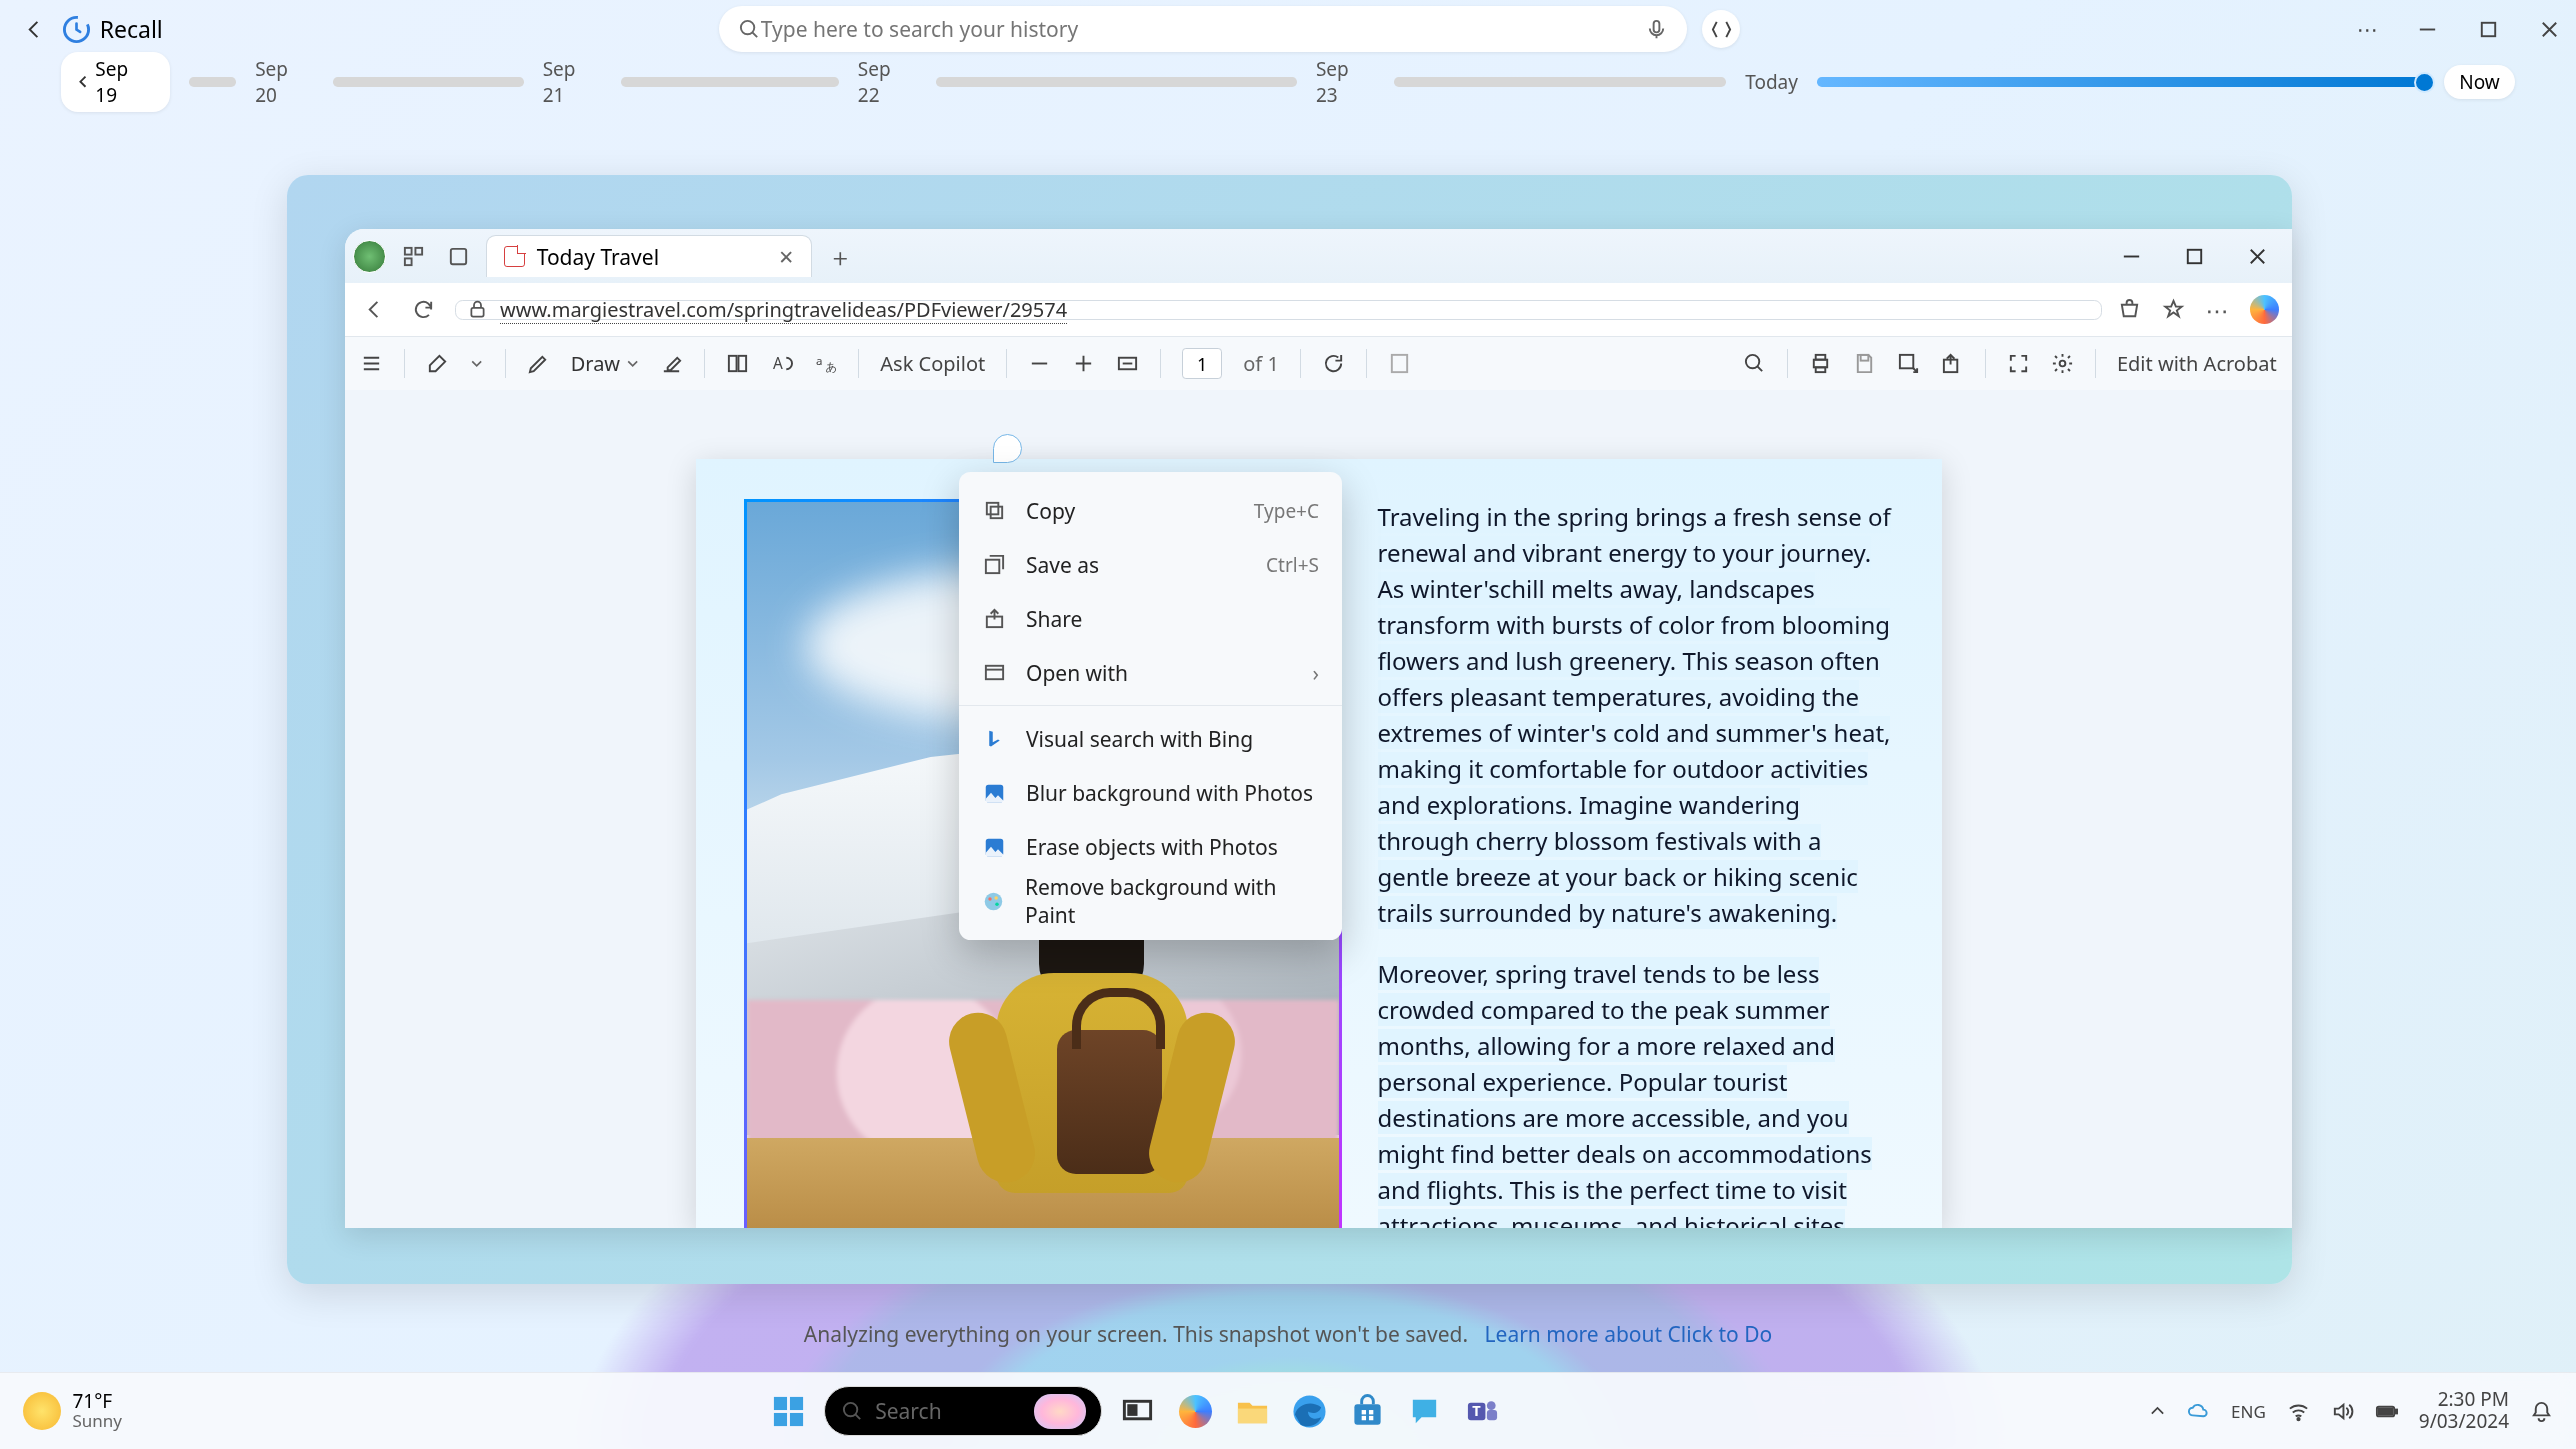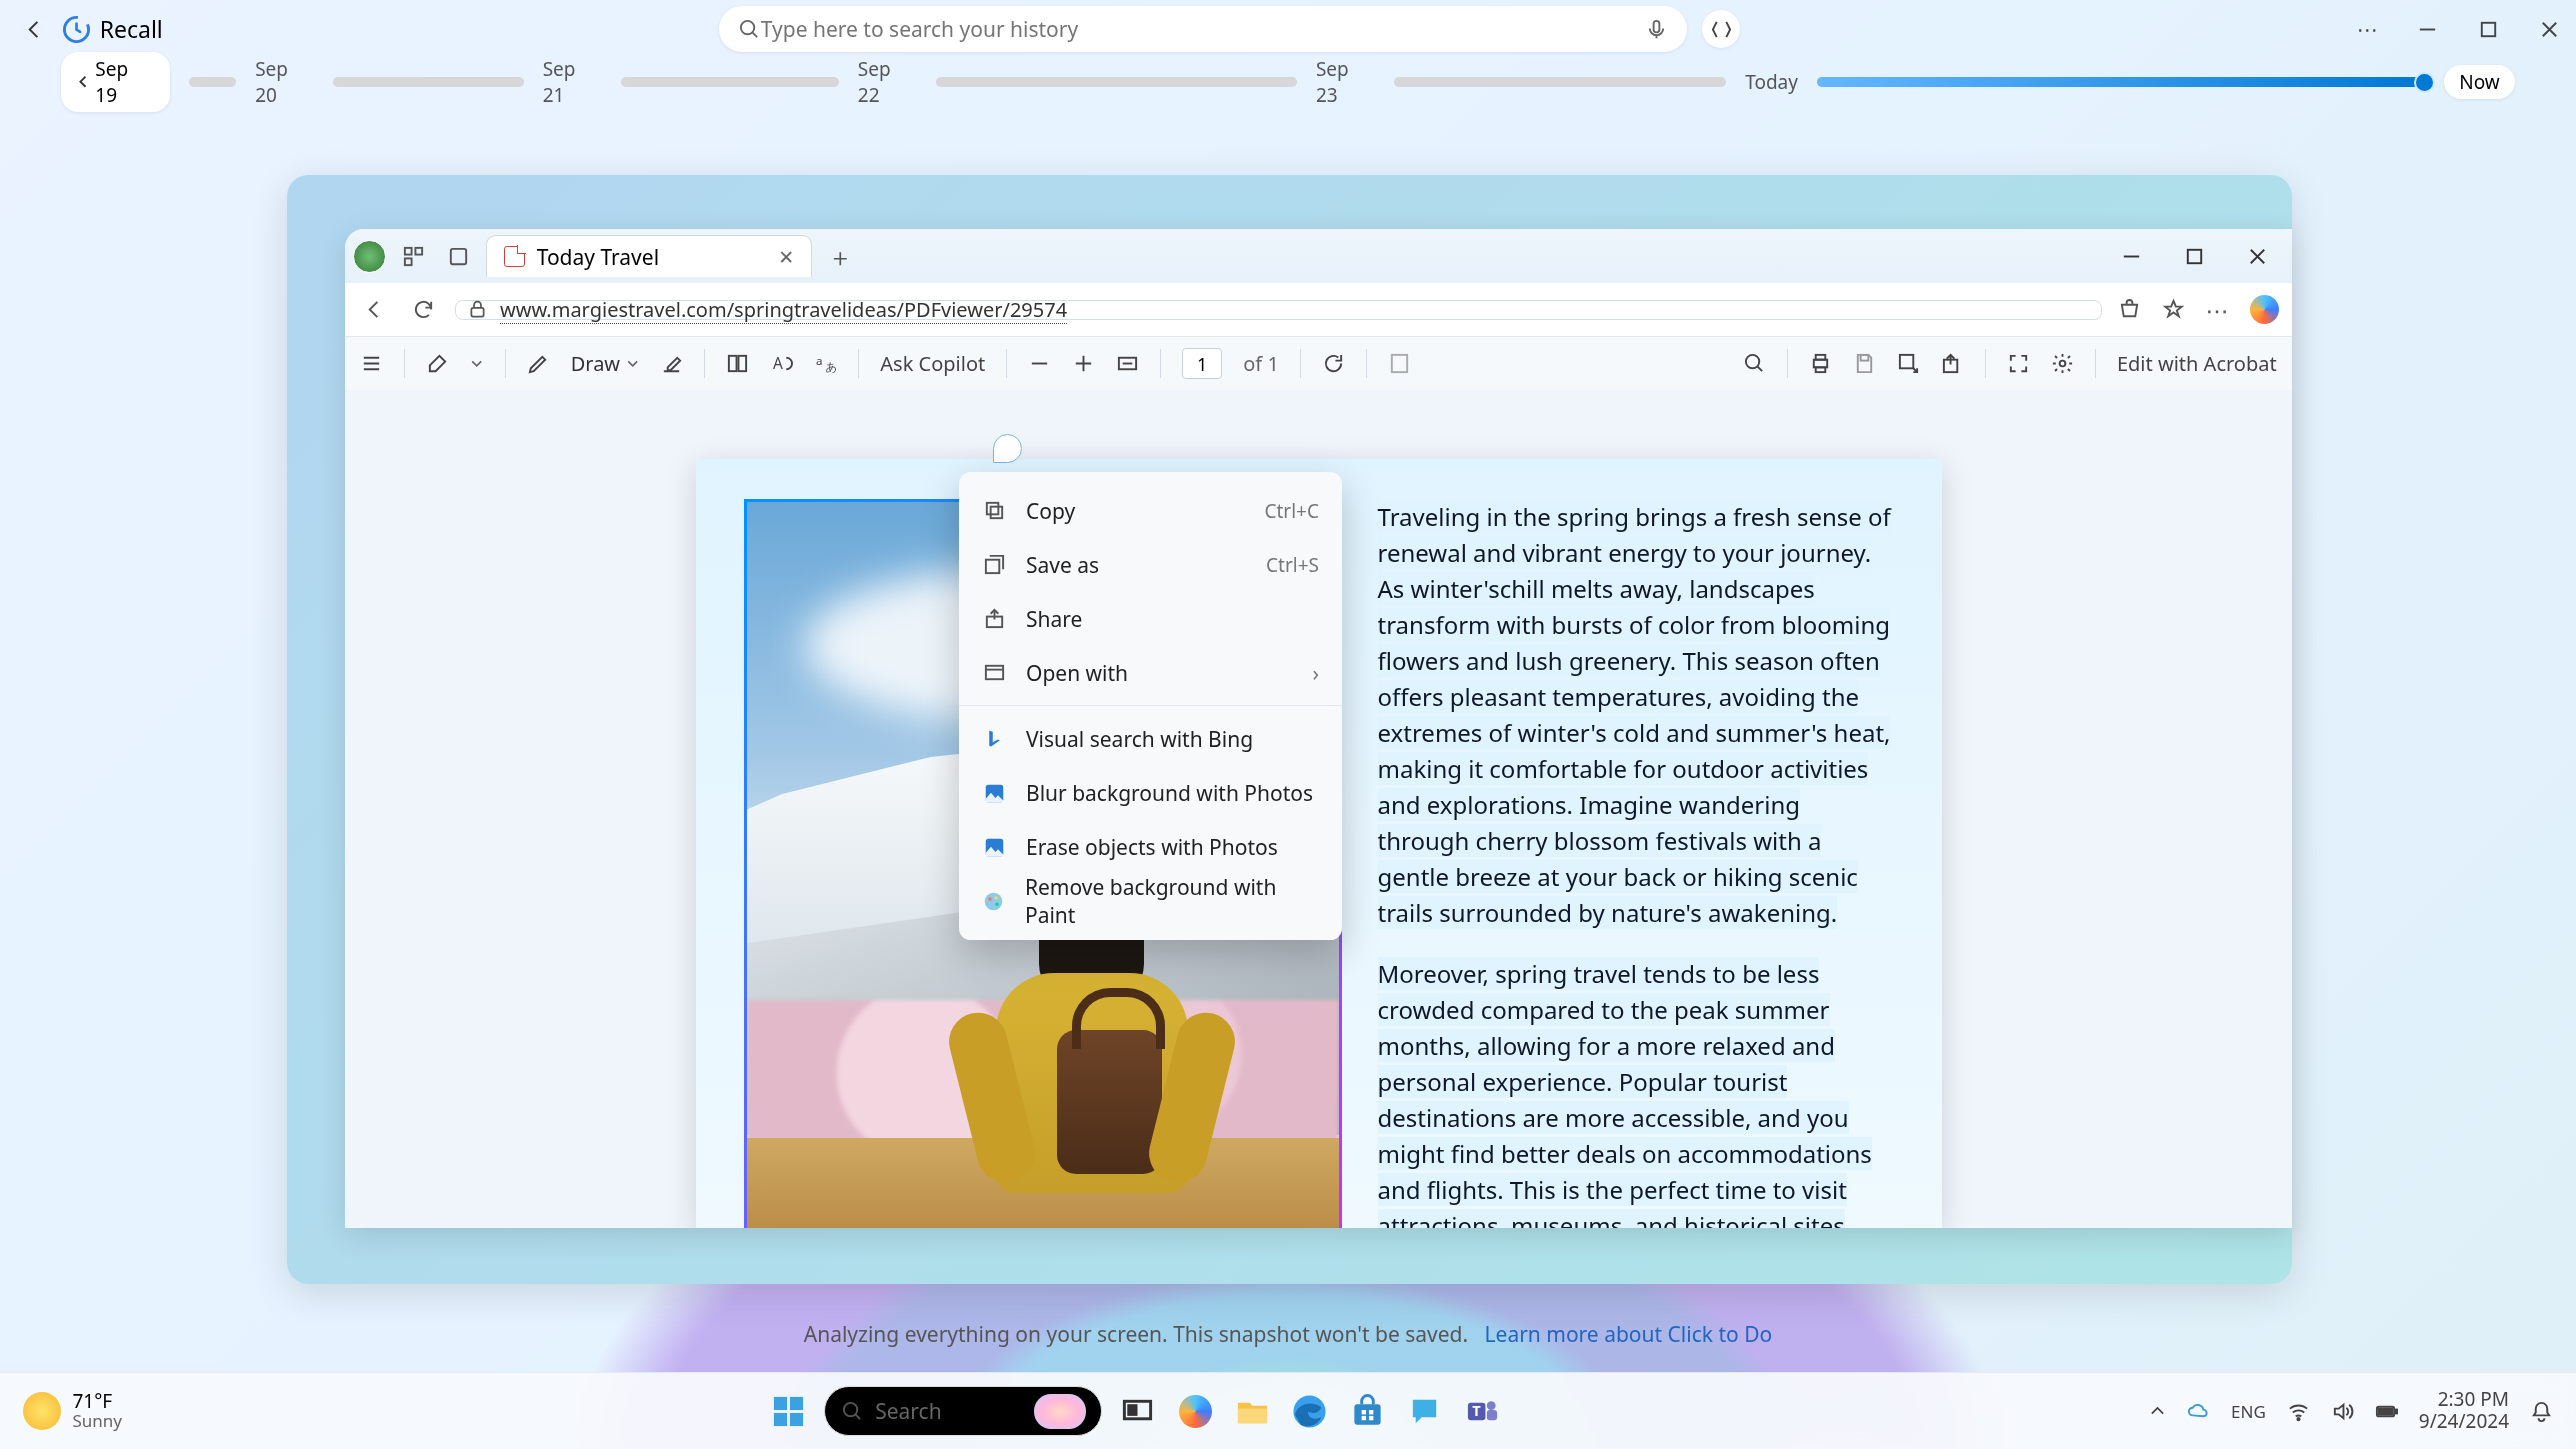--- a/index.html
+++ b/index.html
@@ -388,21 +388,21 @@
 
 <div id="ctx">
   <div class="row">
     <span class="ic">
         <svg class="ic16" viewBox="0 0 24 24" fill="none" stroke="#555" stroke-width="2">
           <rect x="8" y="8" width="12" height="12"></rect>
           <rect x="4" y="4" width="12" height="12"></rect>
         </svg>
       </span>
     <span>Copy</span>
-    <span class="kb">Ctrl+C</span>
+    <span class="kb">Type+C</span>
   </div>
   <div class="row">
     <span class="ic">
         <svg class="ic16" viewBox="0 0 24 24" fill="none" stroke="#555" stroke-width="2">
           <rect x="3" y="7" width="14" height="14"></rect>
           <path d="M7 3h14v14"></path>
         </svg>
       </span>
     <span>Save as</span>
     <span class="kb">Ctrl+S</span>
@@ -556,20 +556,20 @@
     <svg class="ic16" viewBox="0 0 24 24" fill="none" stroke="#444" stroke-width="2">
         <path d="M4 9h4l5-4v14l-5-4H4zM16 8a5 5 0 010 8M19 5a9 9 0 010 14"></path>
       </svg>
     <svg class="ic16" viewBox="0 0 24 24" fill="none" stroke="#444" stroke-width="2">
         <rect x="2" y="7" width="18" height="10" rx="2"></rect>
         <rect x="21" y="10" width="2" height="4" fill="#444"></rect>
         <rect x="4" y="9" width="14" height="6" fill="#444"></rect>
       </svg>
     <div class="clock">
       <div>2:30 PM</div>
-      <div>9/24/2024</div>
+      <div>9/03/2024</div>
     </div>
     <svg class="ic16" viewBox="0 0 24 24" fill="none" stroke="#444" stroke-width="2">
         <path d="M12 3a6 6 0 00-6 6v4l-2 3h16l-2-3V9a6 6 0 00-6-6zM9 19a3 3 0 006 0"></path>
       </svg>
   </div>
 </div>
 
 
 </body></html>

